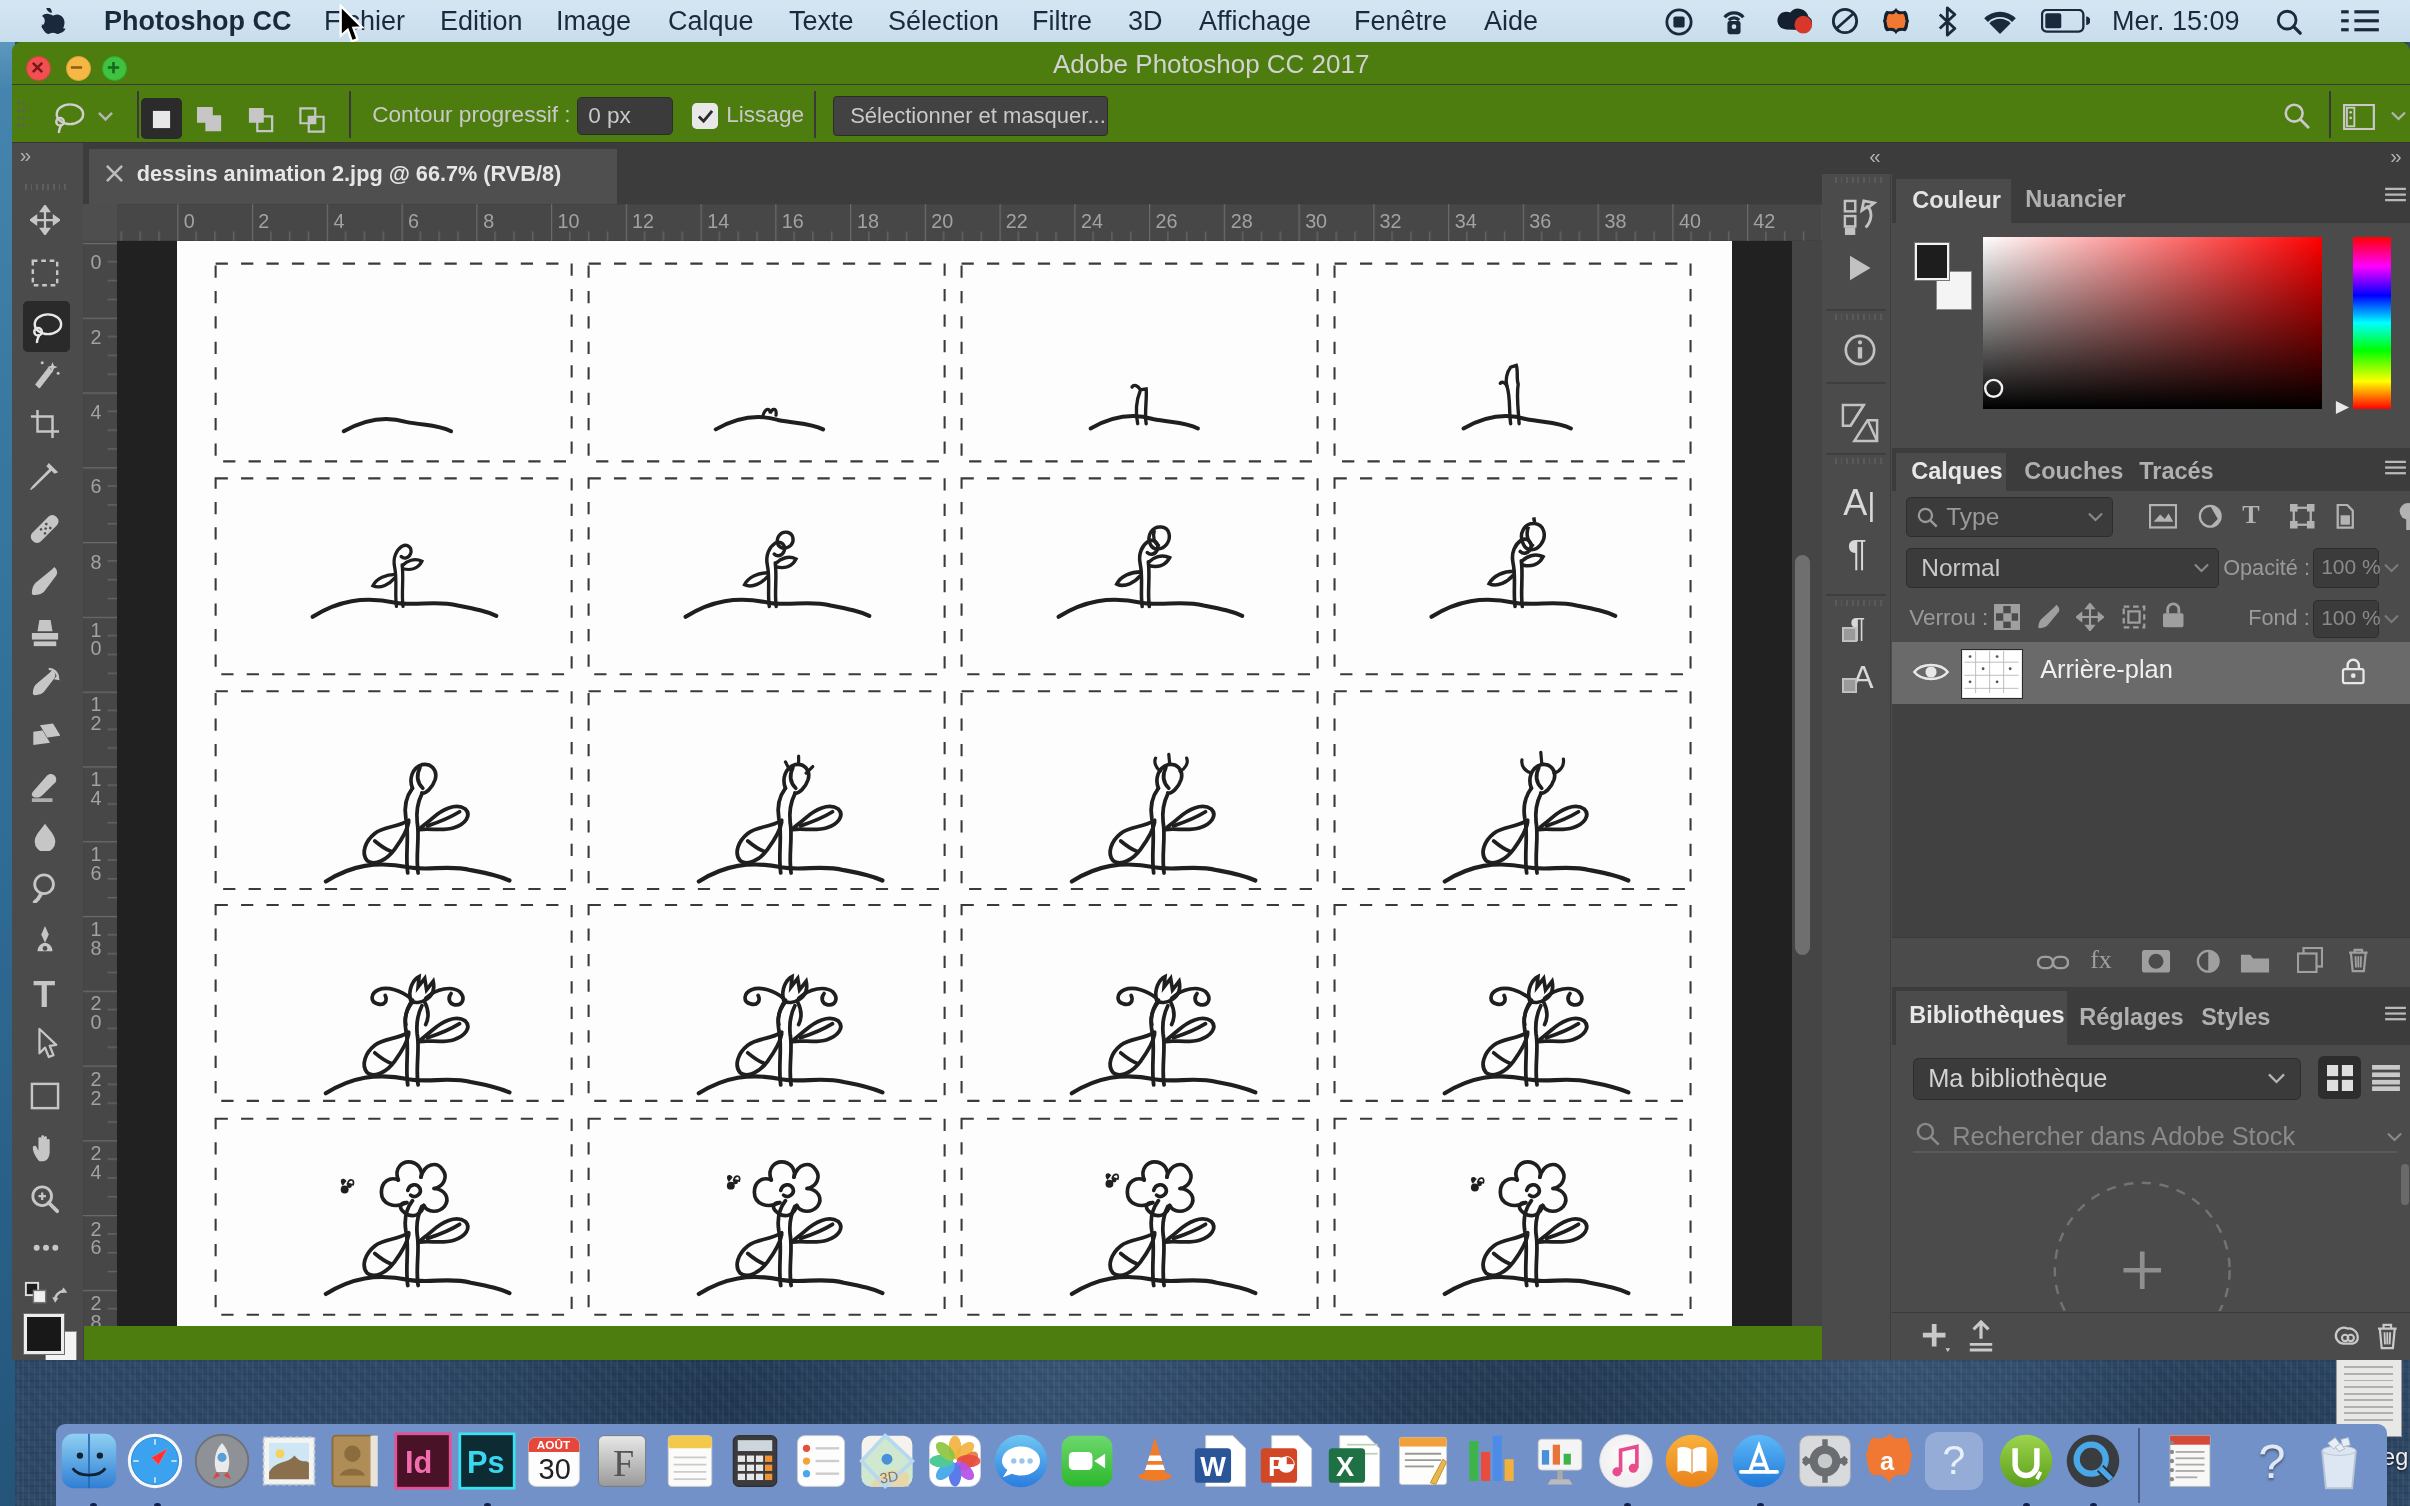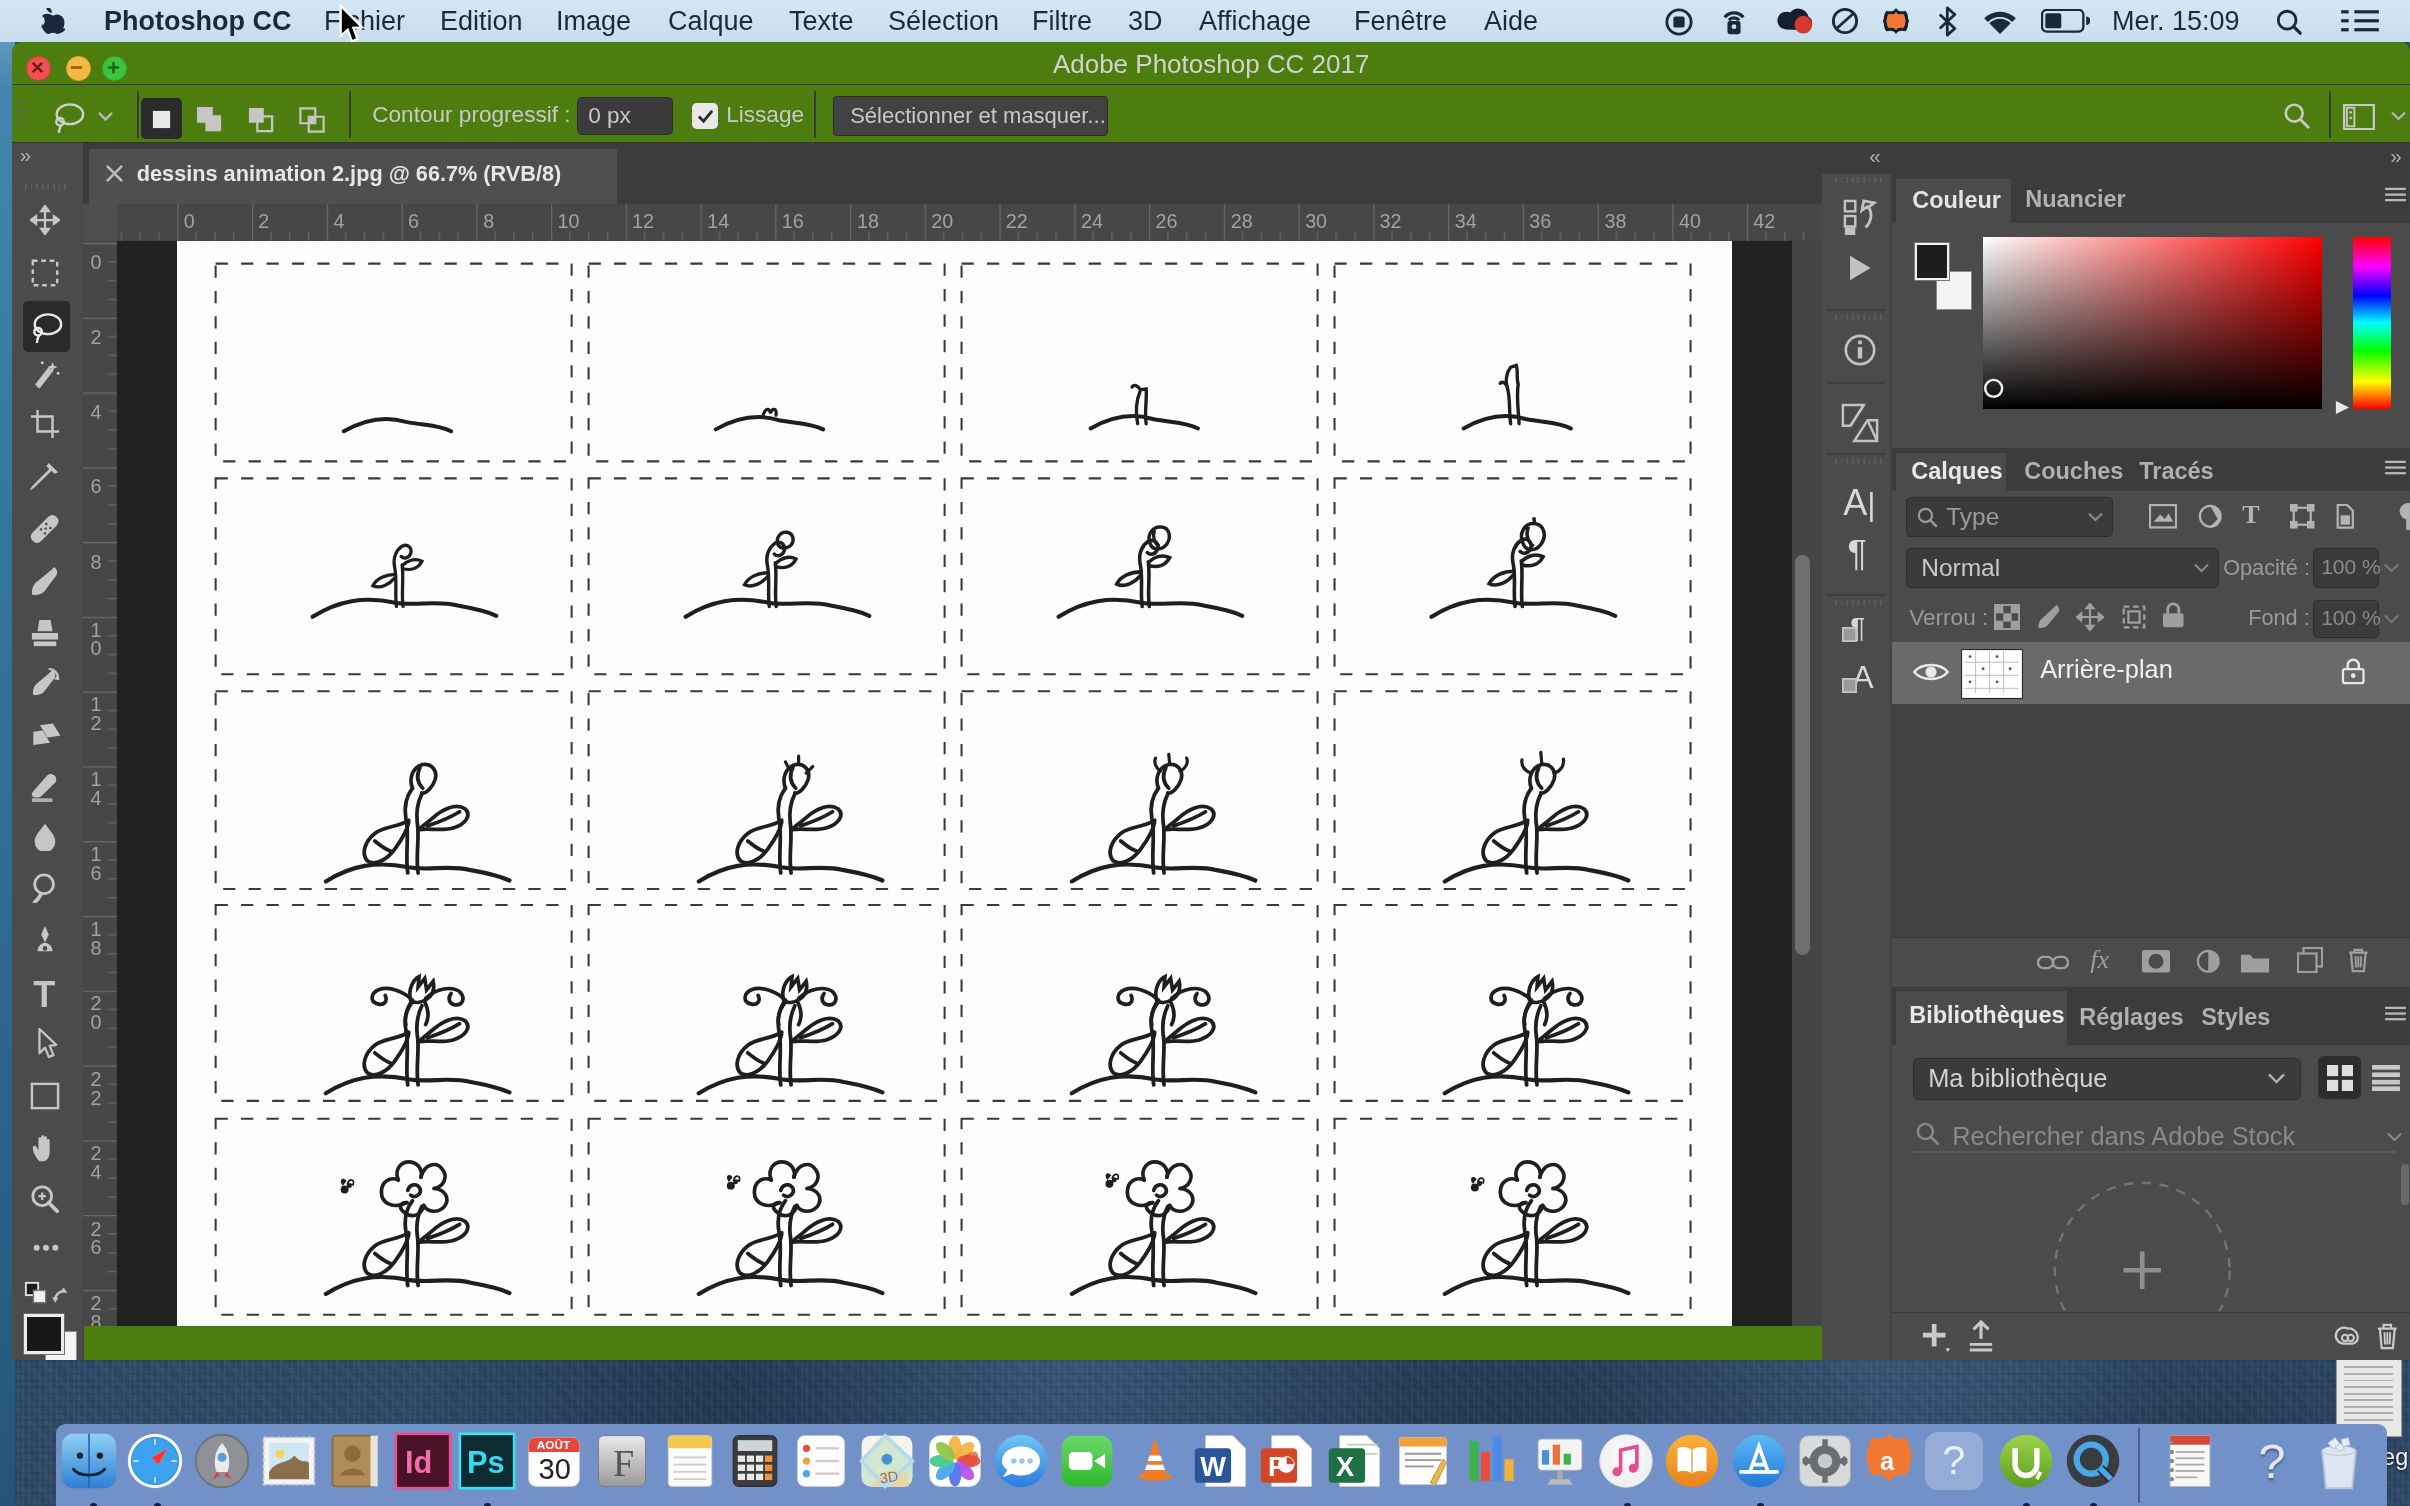--- a/index.html
+++ b/index.html
@@ -807,21 +807,21 @@
         <circle cx="13" cy="20" r="2.5" fill="#e8e8e8"></circle>
       </svg>
     <div class="abs" style="left:70px;top:561px;width:519px;height:233px;background:#414141"></div>
     <div class="abs" style="left:70px;top:794px;width:519px;height:50px;background:#4b4b4b;border-top:1.9px solid #3a3a3a"></div>
     <svg class="abs" style="left:215px;top:810px" width="32" height="19" viewBox="0 0 34 20">
         <g fill="none" stroke="#9f9f9f" stroke-width="2.6">
           <rect x="1" y="4" width="16" height="12" rx="6"></rect>
           <rect x="17" y="4" width="16" height="12" rx="6"></rect>
         </g>
       </svg>
-    <div class="abs" style="left:268px;top:802px;color:#9f9f9f;font-size:26px;font-style:italic;font-family:'Liberation Serif',serif">fx</div>
+    <div class="abs" style="left:268px;top:802px;color:#9f9f9f;font-size:26px;font-family:'Liberation Serif',serif">fx</div>
     <svg class="abs" style="left:319px;top:806px" width="30" height="24.5" viewBox="0 0 32 26">
         <rect x="1" y="1" width="30" height="24" rx="3" fill="#9f9f9f"></rect>
         <circle cx="16" cy="13" r="8" fill="#4b4b4b"></circle>
       </svg>
     <svg class="abs" style="left:374px;top:806px" width="24.5" height="24.5" viewBox="0 0 26 26">
         <circle cx="13" cy="13" r="11" fill="none" stroke="#9f9f9f" stroke-width="2.4"></circle>
         <path d="M13 2 a11 11 0 0 1 0 22z" fill="#9f9f9f"></path>
       </svg>
     <svg class="abs" style="left:418px;top:808px" width="30" height="22.6" viewBox="0 0 32 24">
         <path d="M1 4 h10 l3 4 h17 v15 h-30z" fill="#9f9f9f"></path>

